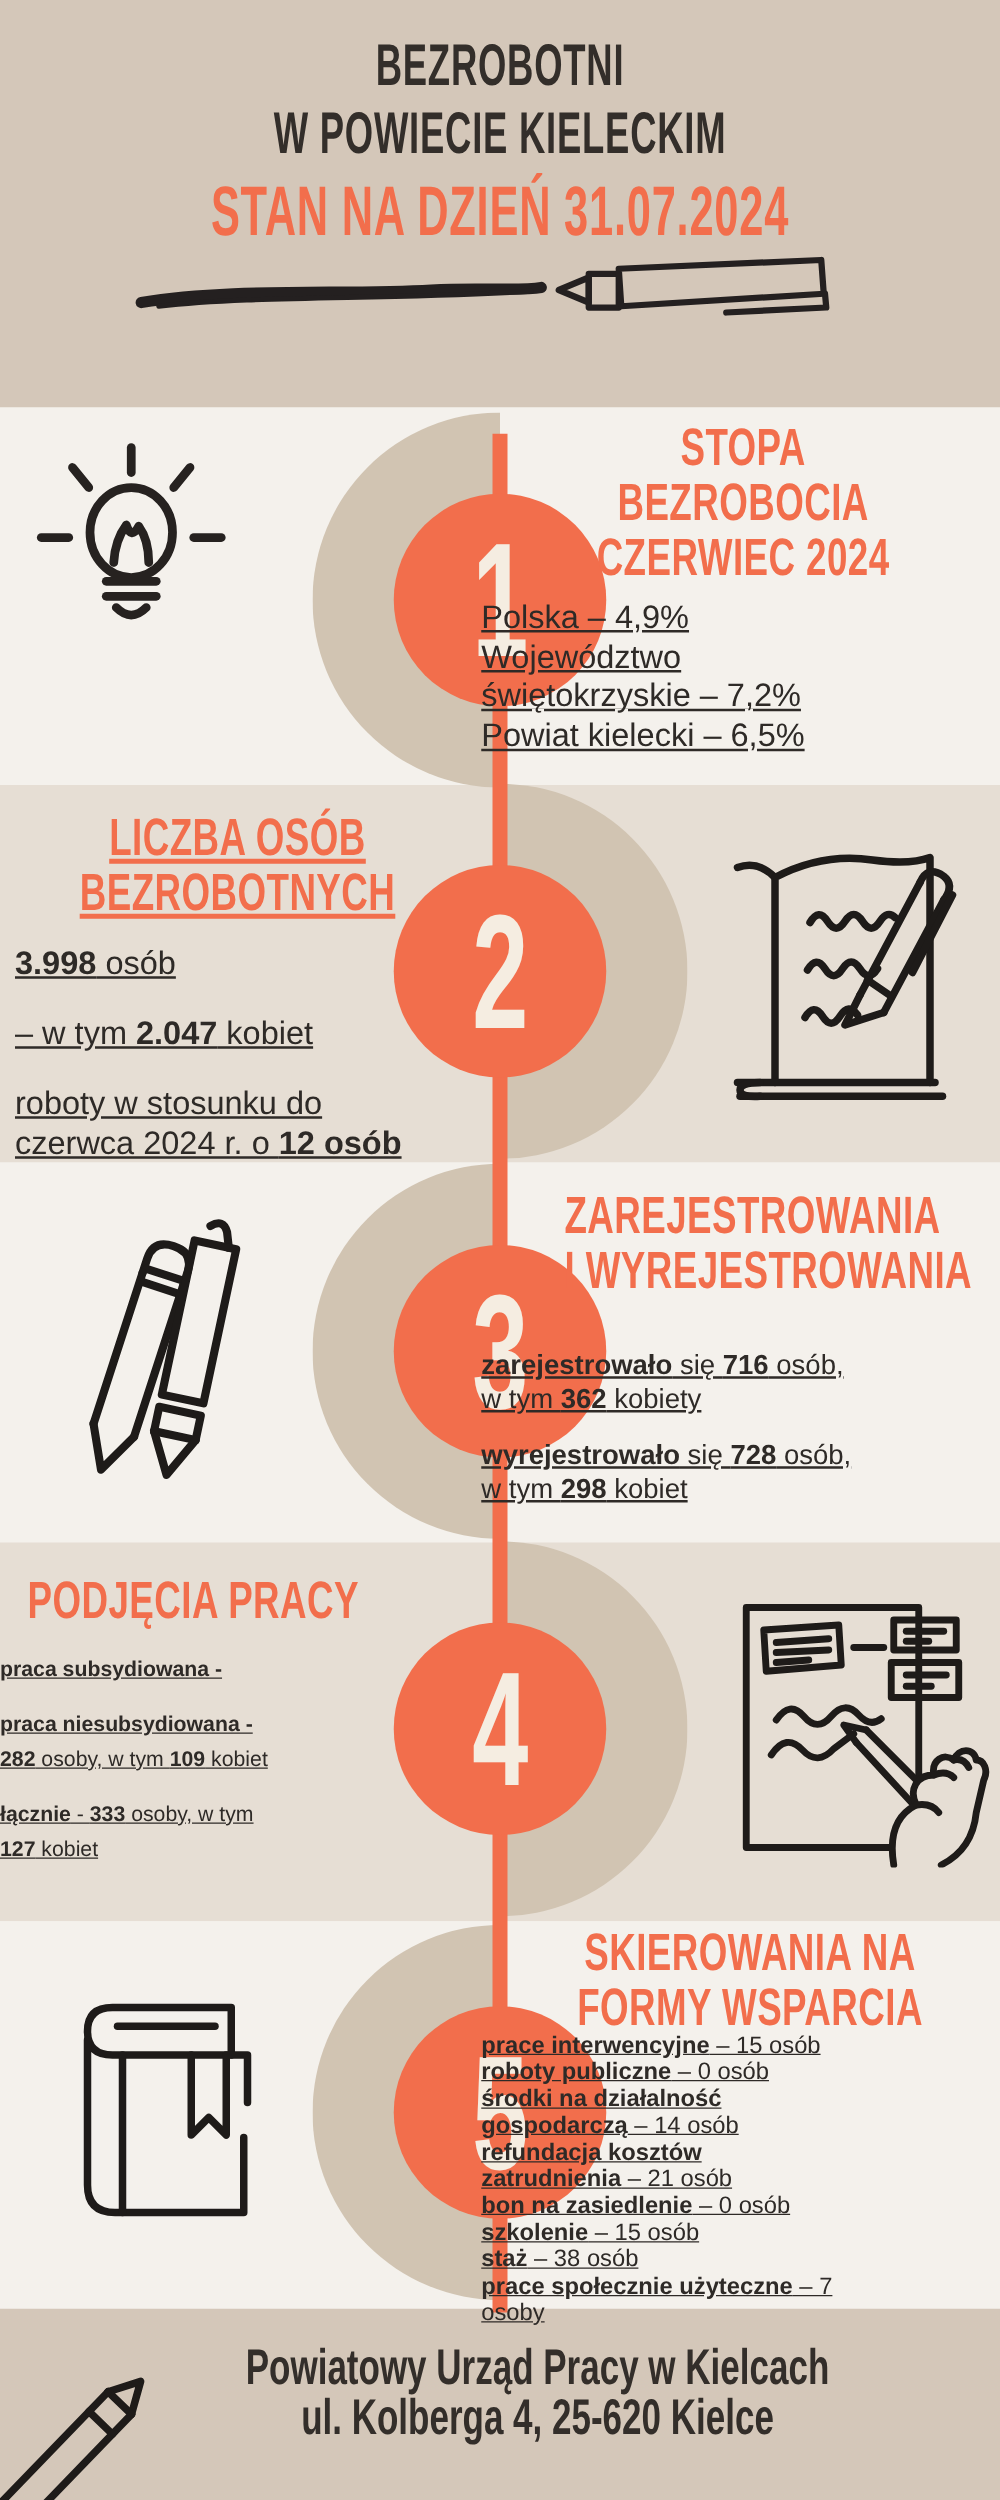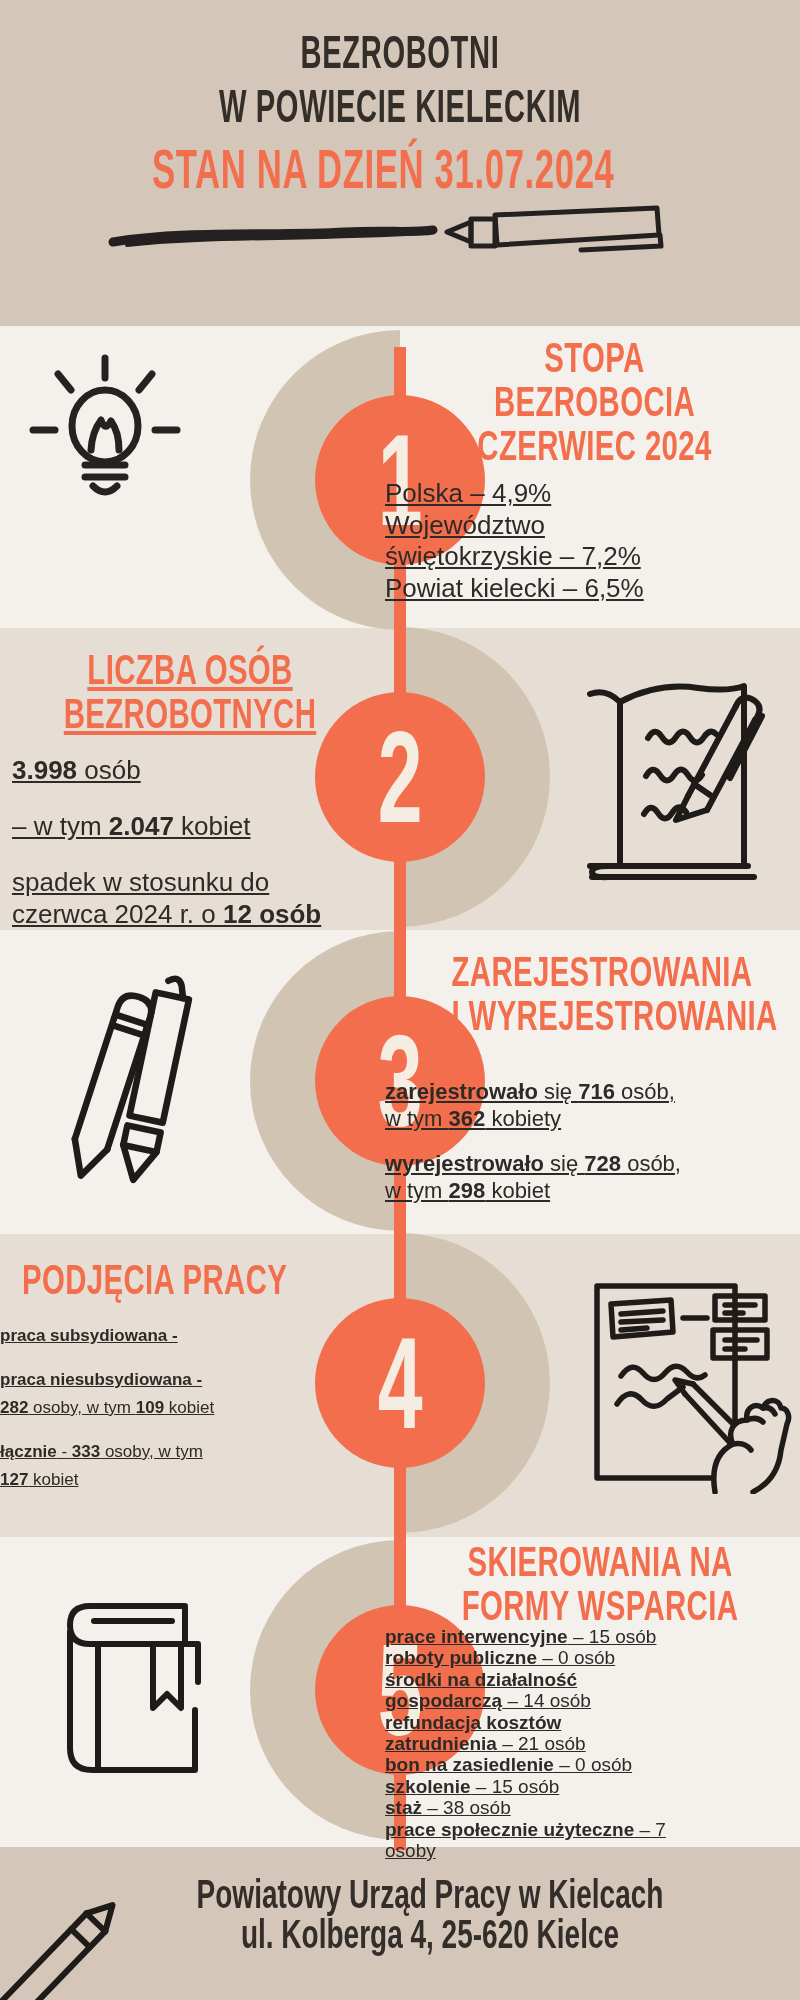--- a/index.html
+++ b/index.html
@@ -16,21 +16,21 @@
   .band-s4{top:1234px;height:303px;background:#E6DED4;}
   .band-s5{top:1537px;height:310px;background:#F4F1EC;}
   .band-footer{top:1847px;height:153px;background:#D4C7B9;}
 
   .cond{transform:scaleX(0.62);transform-origin:50% 0;white-space:nowrap;}
   .cond-left{transform-origin:0 0;}
 
   .abs{position:absolute;}
   .title{width:800px;text-align:center;font-weight:bold;color:#332E2A;
          font-size:47px;letter-spacing:1px;}
-  .subtitle{width:800px;font-weight:bold;color:#F26E4C;
+  .subtitle{width:800px;text-align:center;font-weight:bold;color:#F26E4C;
             font-size:56px;letter-spacing:1px;}
 
   .spine{position:absolute;left:394px;top:347px;width:12px;height:1503px;
          background:#F26E4C;z-index:3;}
   .blob{position:absolute;left:250px;width:300px;height:300px;border-radius:50%;
         background:#D1C4B2;z-index:2;}
   .blob.left{clip-path:inset(0 50% 0 0);}
   .blob.right{clip-path:inset(0 0 0 50%);}
   .blob.b1{top:330px;} .blob.b2{top:627px;} .blob.b3{top:931px;}
   .blob.b4{top:1233px;} .blob.b5{top:1540px;}
@@ -148,21 +148,21 @@
   <div class="cond">BEZROBOTNYCH</div>
 </div>
 <div class="abs body-text s2-body">
   <div class="para">
     <div class="line"><b>3.998</b><span> osób</span></div>
   </div>
   <div class="para">
     <div class="line"><span>– w tym </span><b>2.047</b><span> kobiet</span></div>
   </div>
   <div class="para">
-    <div class="line"><span>spadek w stosunku do</span></div>
+    <div class="line"><span>roboty w stosunku do</span></div>
     <div class="line"><span>czerwca 2024 r. o </span><b>12 osób</b></div>
   </div>
 </div>
 <svg style="left:578px;top:668px;" width="200" height="225" viewBox="0 0 200 225">
   <g fill="none" stroke="#1e1b19" stroke-width="6" stroke-linecap="round" stroke-linejoin="round">
     <path d="M42,34 Q28,20 12,26"></path>
     <path d="M42,198 V34 Q80,14 120,20 Q150,24 166,18 V198"></path>
     <path d="M70,70 q7,-12 14,-1 q7,11 14,0 q7,-11 14,0 q7,11 14,0 q6,-9 12,-3"></path>
     <path d="M68,108 q7,-12 14,-1 q7,11 14,0 q7,-11 14,0 q7,11 14,0"></path>
     <path d="M66,146 q7,-12 14,-1 q7,11 14,0 q7,-11 14,-1"></path>

